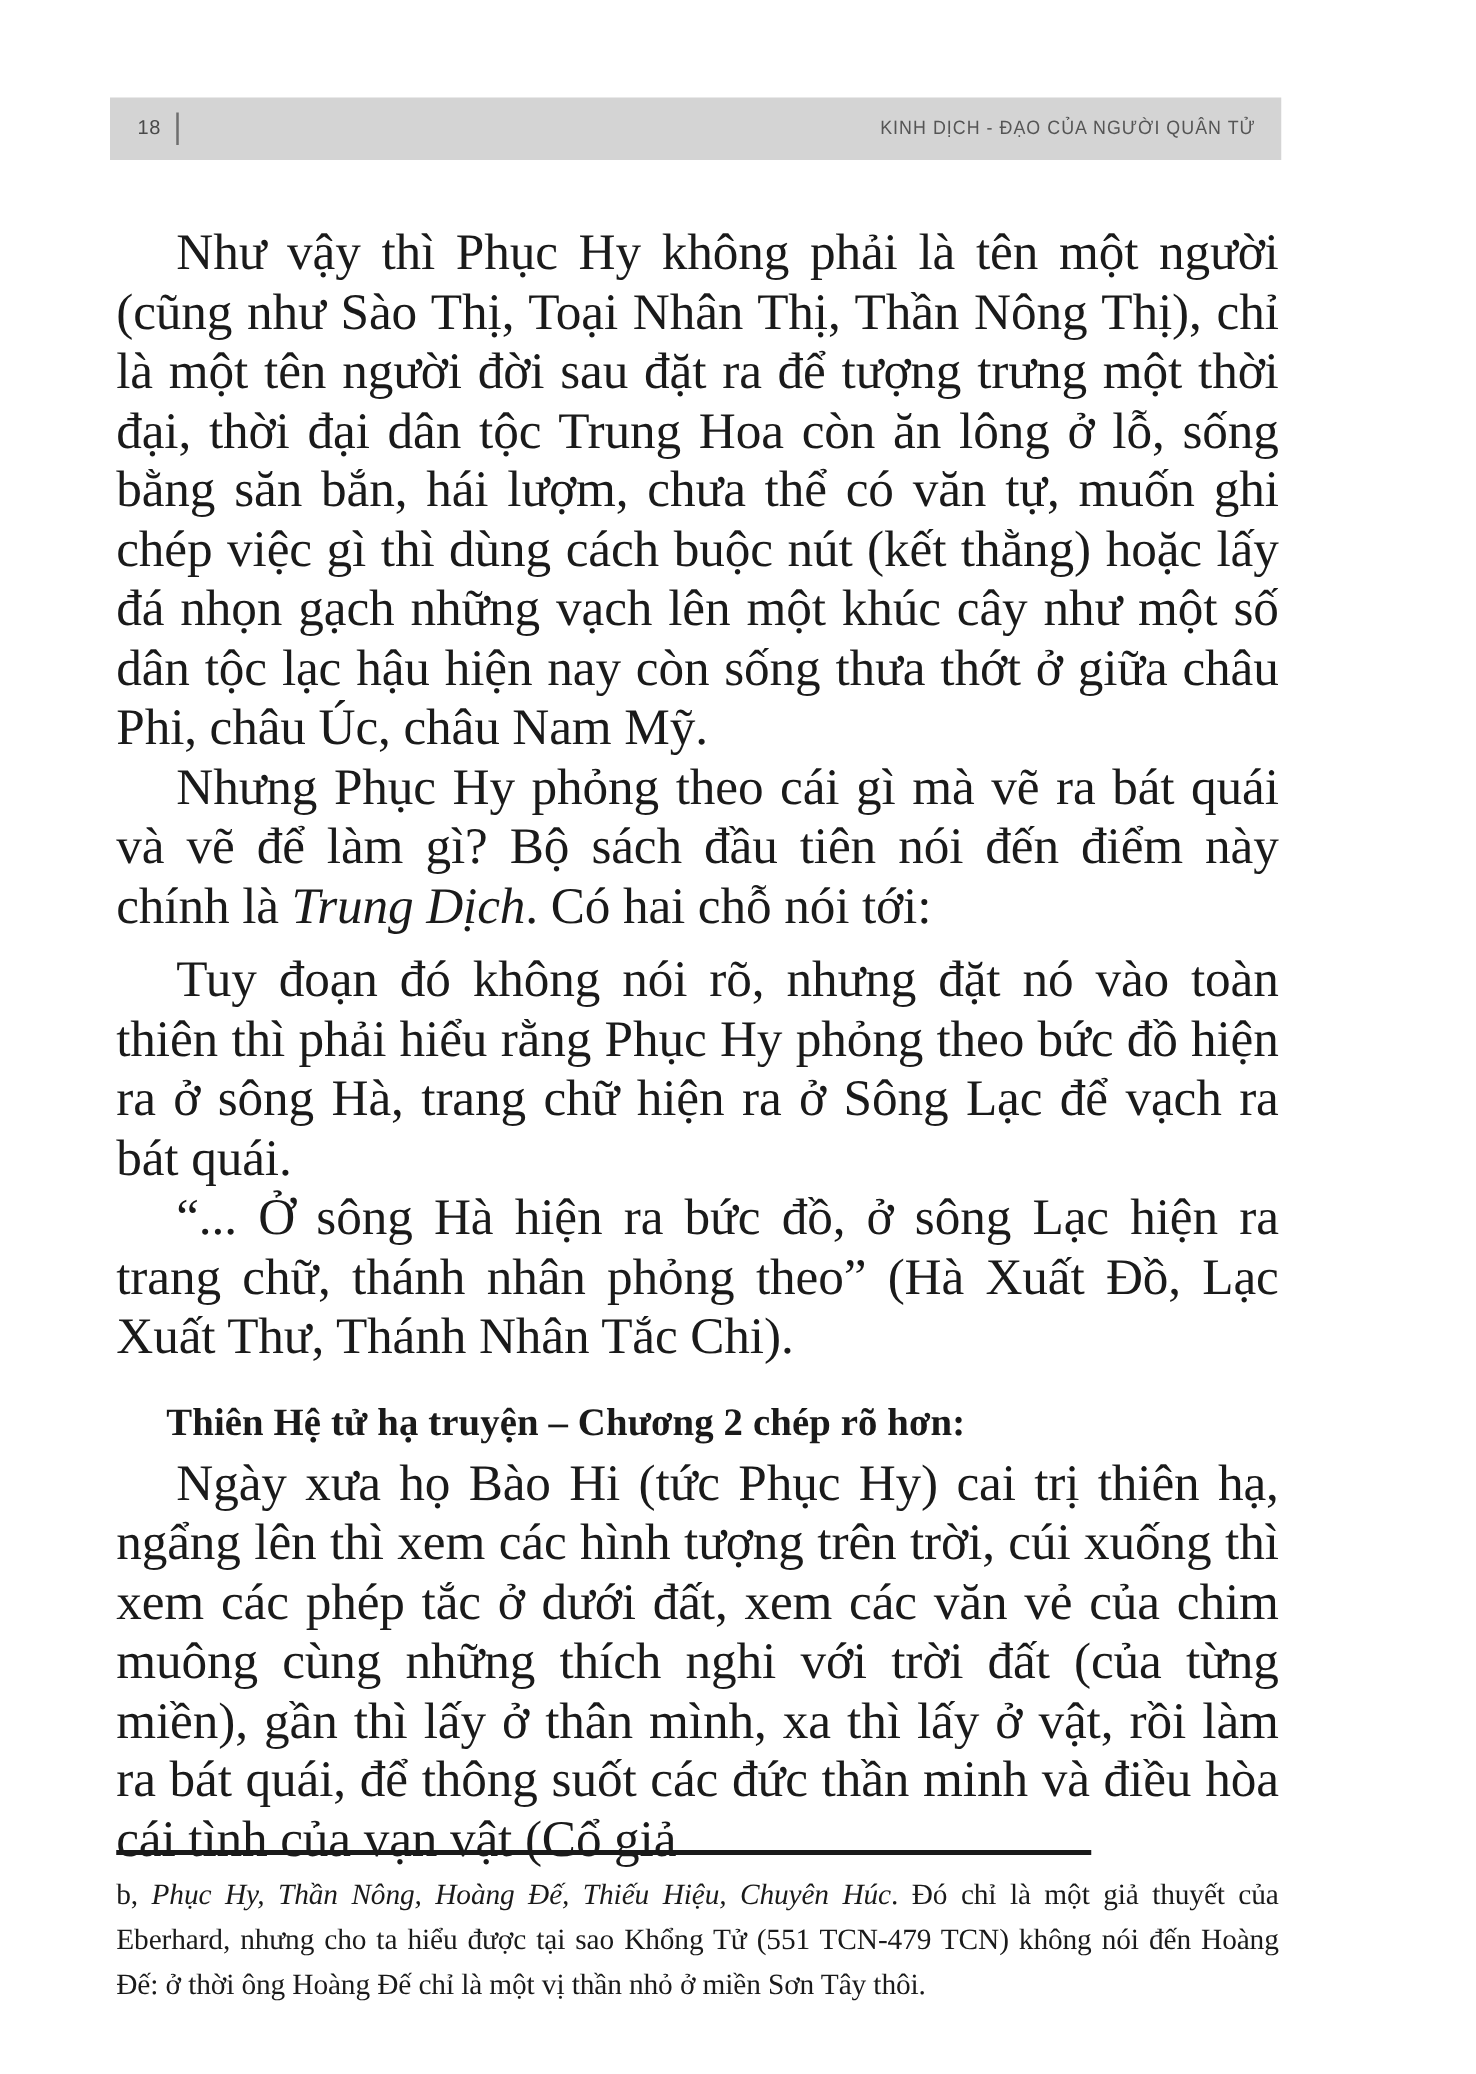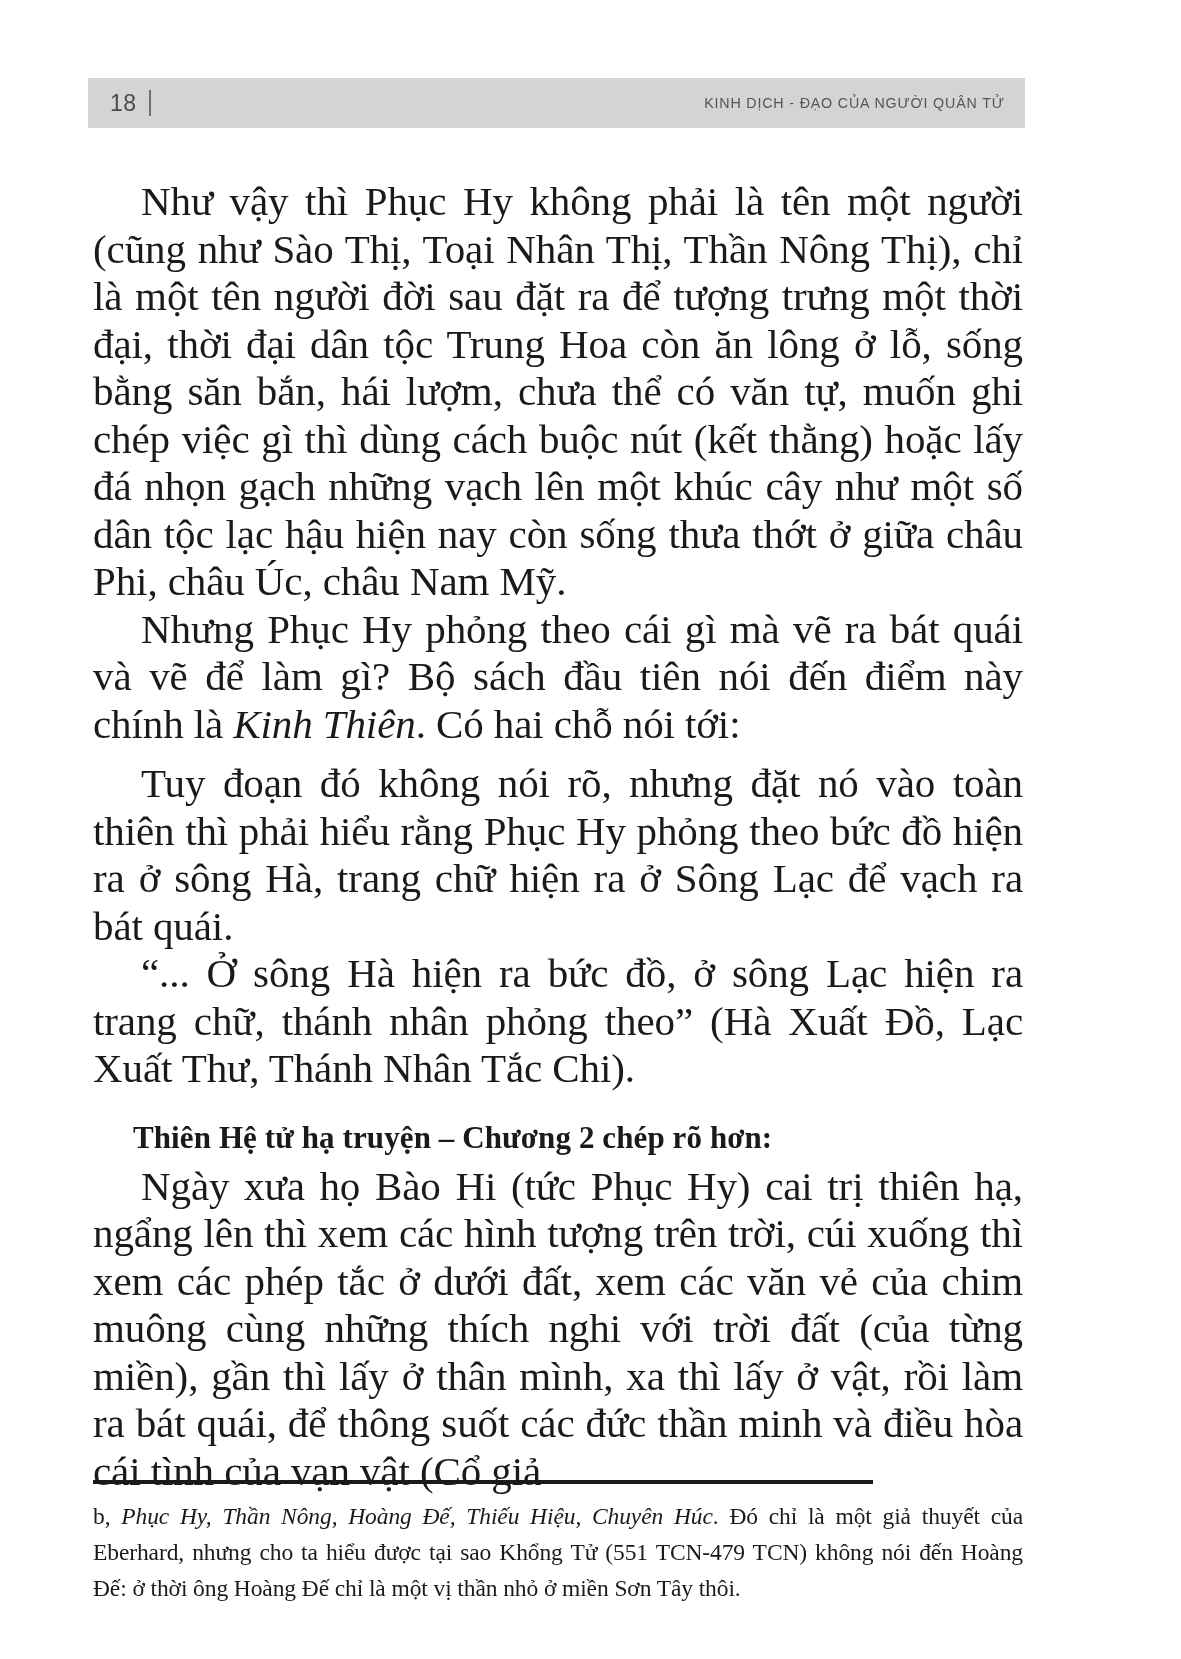--- a/index.html
+++ b/index.html
@@ -36,21 +36,21 @@
     align-items: center;
     justify-content: space-between;
     box-sizing: border-box;
     padding: 0 20px 0 22px;
   }
   .runhead-left {
     display: flex;
     align-items: center;
     gap: 12px;
     font-family: "Liberation Sans", "DejaVu Sans", sans-serif;
-    font-size: 23px;
+    font-size: 16px;
     color: #4a4a4a;
     letter-spacing: 0.5px;
   }
   .runhead-rule {
     display: inline-block;
     width: 2px;
     height: 26px;
     background: #6e6e6e;
   }
   .runhead-right {
@@ -138,21 +138,21 @@
     </div>
     <div class="runhead-right">KINH DỊCH - ĐẠO CỦA NGƯỜI QUÂN TỬ</div>
   </div>
 
   <div class="content">
 
     <p class="body">Như vậy thì Phục Hy không phải là tên một người (cũng như Sào Thị, Toại Nhân Thị, Thần Nông Thị), chỉ là một tên người đời sau đặt ra để tượng trưng một thời đại, thời đại dân tộc Trung Hoa còn ăn lông ở lỗ, sống bằng săn bắn, hái lượm, chưa thể có văn tự, muốn ghi chép việc gì thì dùng cách buộc nút (kết thằng) hoặc lấy đá nhọn gạch những vạch lên một khúc cây như một số dân tộc lạc hậu hiện nay còn sống thưa thớt ở giữa châu Phi, châu Úc, châu Nam Mỹ.</p>
 
 
 
-    <p class="body"><span>Nhưng Phục Hy phỏng theo cái gì mà vẽ ra bát quái và vẽ để làm gì? Bộ sách đầu tiên nói đến điểm này chính là </span><em class="ital">Kinh Thiên</em><span>. Có hai chỗ nói tới:</span></p>
+    <p class="body"><span>Nhưng Phục Hy phỏng theo cái gì mà vẽ ra bát quái và vẽ để làm gì? Bộ sách đầu tiên nói đến điểm này chính là </span><em class="ital">Trung Dịch</em><span>. Có hai chỗ nói tới:</span></p>
 
 
     <p class="body gap">Tuy đoạn đó không nói rõ, nhưng đặt nó vào toàn thiên thì phải hiểu rằng Phục Hy phỏng theo bức đồ hiện ra ở sông Hà, trang chữ hiện ra ở Sông Lạc để vạch ra bát quái.</p>
 
     <p class="body">“... Ở sông Hà hiện ra bức đồ, ở sông Lạc hiện ra trang chữ, thánh nhân phỏng theo” (Hà Xuất Đồ, Lạc Xuất Thư, Thánh Nhân Tắc Chi).</p>
 
     <h3 class="sub-heading">Thiên Hệ tử hạ truyện – Chương 2 chép rõ hơn:</h3>
 
     <p class="body">Ngày xưa họ Bào Hi (tức Phục Hy) cai trị thiên hạ, ngẩng lên thì xem các hình tượng trên trời, cúi xuống thì xem các phép tắc ở dưới đất, xem các văn vẻ của chim muông cùng những thích nghi với trời đất (của từng miền), gần thì lấy ở thân mình, xa thì lấy ở vật, rồi làm ra bát quái, để thông suốt các đức thần minh và điều hòa cái tình của vạn vật (Cổ giả</p>
 

